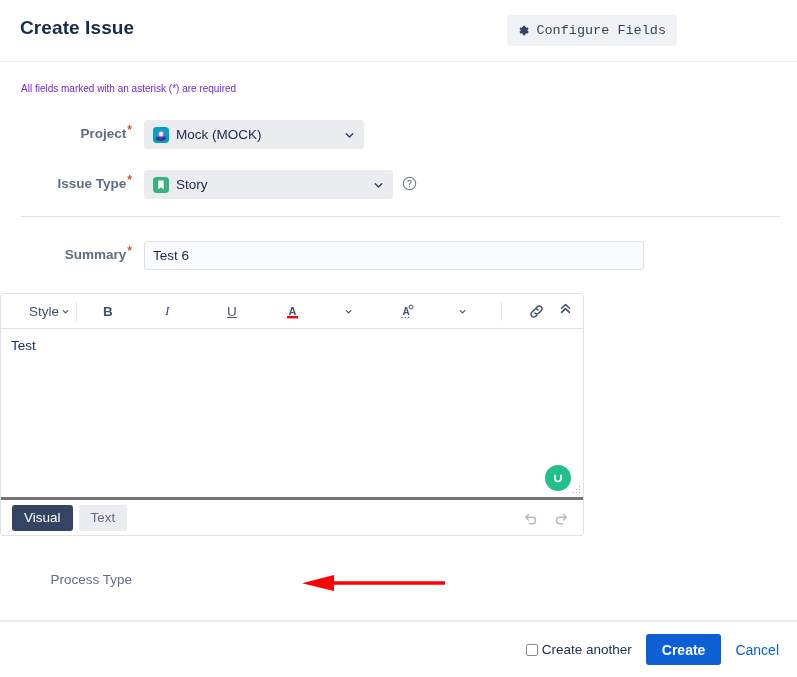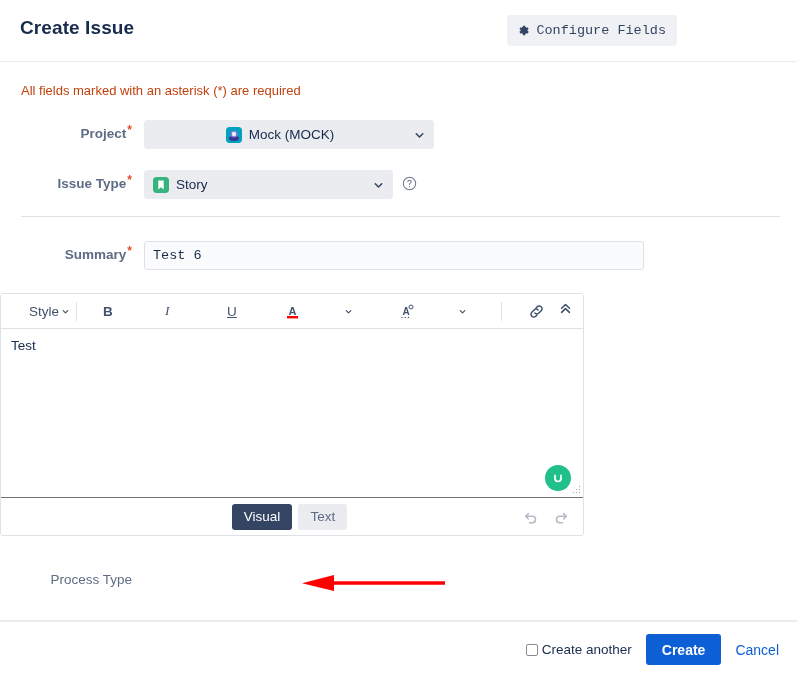--- a/index.html
+++ b/index.html
@@ -60,22 +60,22 @@
     width: 797px;
     height: 1px;
     background: #ebecf0;
   }
 
   
   .required-note {
     position: absolute;
     left: 21px;
     top: 83px;
-    font-size: 13px;
-    color: #c2410c;
+    font-size: 10px;
+    color: #6d28d9;
   }
 
   
   .form-row {
     position: absolute;
     display: flex;
     align-items: flex-start;
   }
   .field-label {
     width: 144px;
@@ -150,21 +150,21 @@
   }
 
   
   .text-input {
     height: 29px;
     box-sizing: border-box;
     background: #fafbfc;
     border: 1px solid #dfe1e6;
     border-radius: 3px;
     padding: 0 8px;
-    font-family: Liberation Mono, monospace;
+    font-family: Liberation Sans, sans-serif;
     font-size: 13.5px;
     color: #172b4d;
     outline: none;
   }
 
   
   .editor {
     width: 584px;
     box-sizing: border-box;
     border: 1px solid #dfe1e6;
@@ -238,27 +238,26 @@
     position: absolute;
     right: 2px;
     bottom: 2px;
     width: 10px; height: 10px;
     cursor: nwse-resize;
   }
 
   .editor-footer {
     height: 38px;
     box-sizing: border-box;
-    border-top: 1px solid #737373;
+    border-top: 3px solid #737373;
     display: flex;
     align-items: center;
     padding: 0 10px 0 11px;
     background: #fff;
     position: relative;
-    justify-content: center;
   }
   .mode-tab {
     height: 26px;
     padding: 0 12px;
     border-radius: 3px;
     display: flex;
     align-items: center;
     font-size: 13.5px;
     cursor: pointer;
     margin-right: 6px;
@@ -359,21 +358,21 @@
     </span>
     <span>Configure Fields</span>
   </button>
 </div>
 <div class="header-rule"></div>
 
 <div class="required-note">All fields marked with an asterisk (*) are required</div>
 
 <div class="form-row" style="left:0px; top:120px;">
   <div class="field-label"><span>Project</span><span class="req-star">*</span></div>
-  <div class="select-box" style="width:290px;justify-content:center;">
+  <div class="select-box" style="width:220px;">
     <span>
       <svg class="sq-icon" viewBox="0 0 16 16" aria-hidden="true">
         <rect width="16" height="16" rx="3" fill="#00a3bf"></rect>
         <ellipse cx="8" cy="11.3" rx="5" ry="2.6" fill="#403294"></ellipse>
         <circle cx="8" cy="7" r="3.6" fill="#8777d9"></circle>
         <circle cx="8" cy="7" r="2.2" fill="#ffffff" opacity="0.85"></circle>
       </svg>
     </span>
     <span class="sel-text">Mock (MOCK)</span>
     <svg class="chev" viewBox="0 0 16 16" fill="none" stroke="#344563" stroke-width="1.9" stroke-linecap="round" stroke-linejoin="round">

